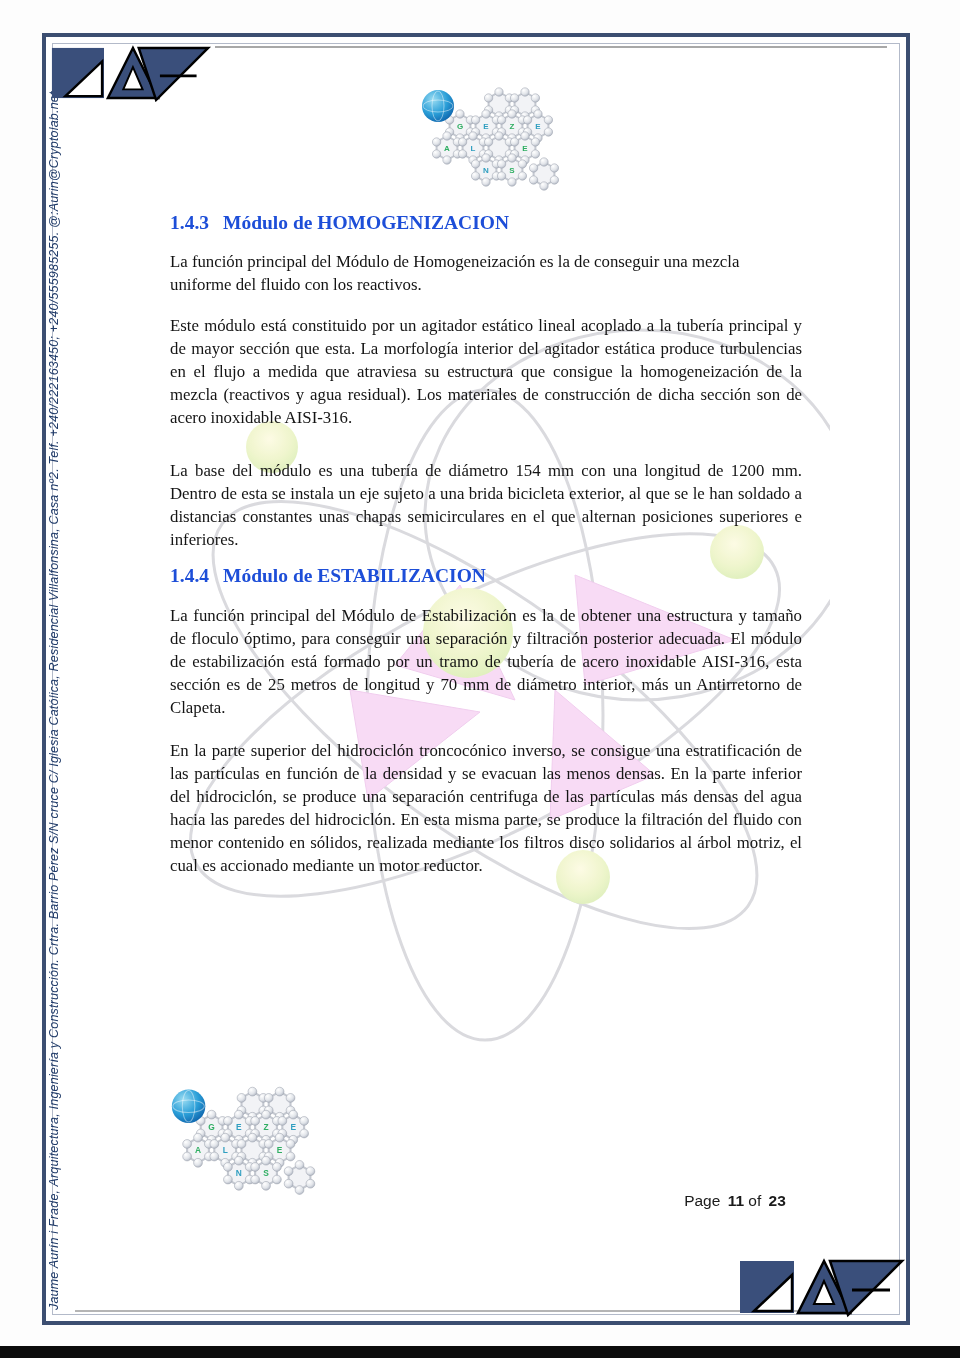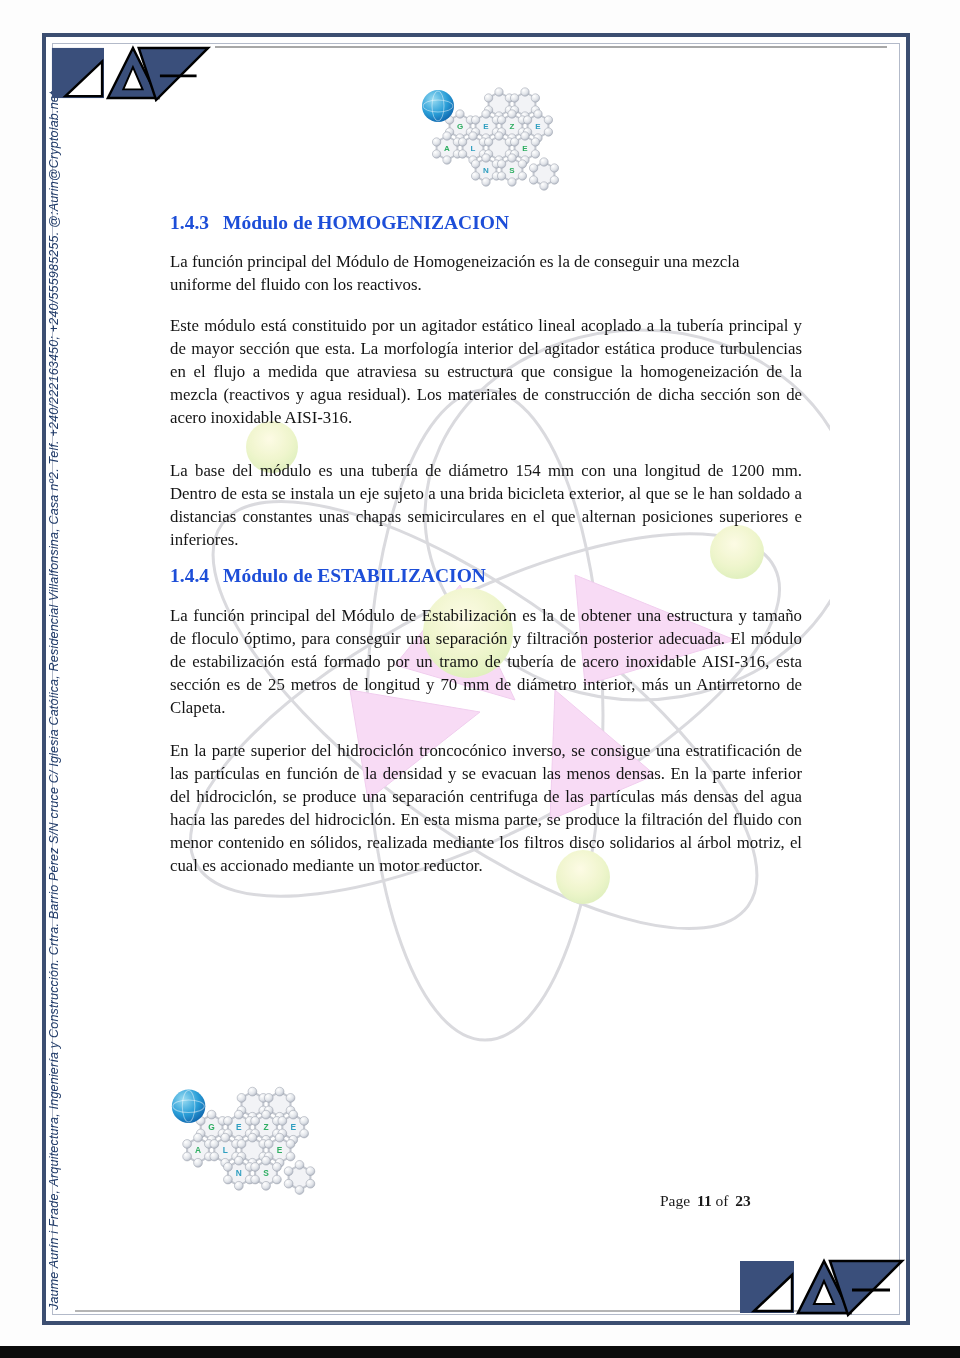--- a/index.html
+++ b/index.html
@@ -36,22 +36,22 @@
   .watermark{position:absolute;left:150px;top:300px;width:680px;height:775px;z-index:2;opacity:.9;}
 
   
   .content{position:absolute;left:170px;top:210px;width:632px;z-index:4;color:#141414;}
   .content h2{font-size:19.5px;line-height:26px;margin:0;font-weight:bold;color:#1d4ed8;}
   .content h2 .ht{margin-left:14px;}
   .content p{font-size:16.8px;line-height:23px;margin:0;text-align:justify;}
   .content p.rag{text-align:left;}
 
   
-  .page-footer{position:absolute;left:660px;top:1192px;width:150px;text-align:left;z-index:4;
-        font-family:Liberation Serif, serif;font-size:15.5px;color:#1a1a1a;}
+  .page-footer{position:absolute;left:660px;top:1192px;width:150px;text-align:center;z-index:4;
+        font-family:Liberation Sans, sans-serif;font-size:15.5px;color:#1a1a1a;}
   .page-footer b{font-weight:bold;}
   .page-footer span{margin-right:3px;}
   .page-footer span:last-child{margin-right:0;}
 
   
   .bottom-bar{position:absolute;left:0;top:1346px;width:960px;height:12px;background:#0c0c0c;z-index:6;}
 
   .defs-holder{position:absolute;width:0;height:0;overflow:hidden;}
 </style>
 </head>

